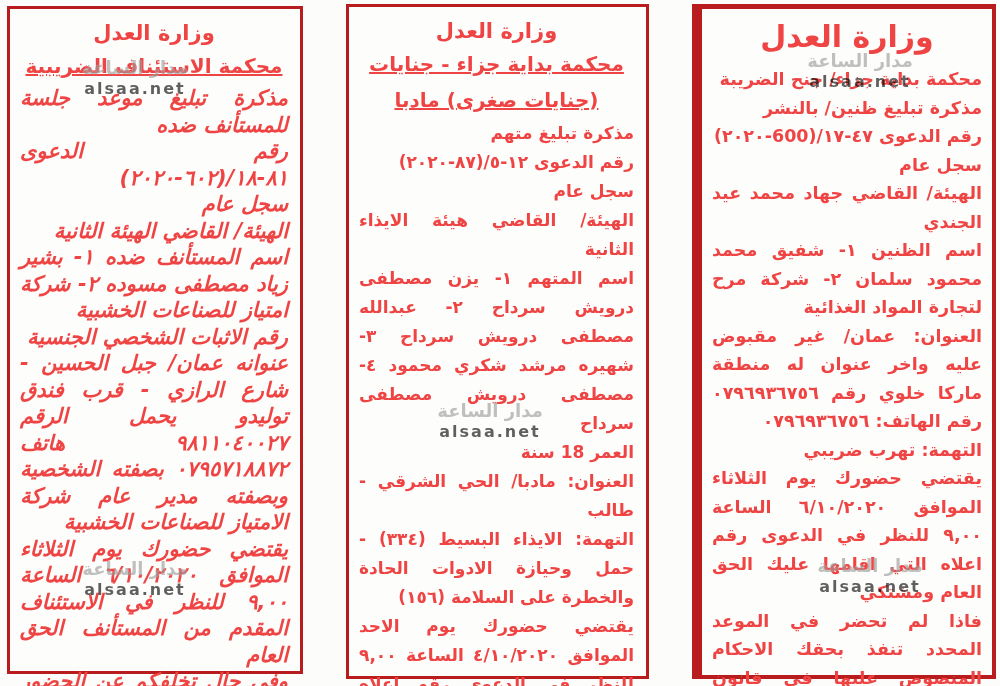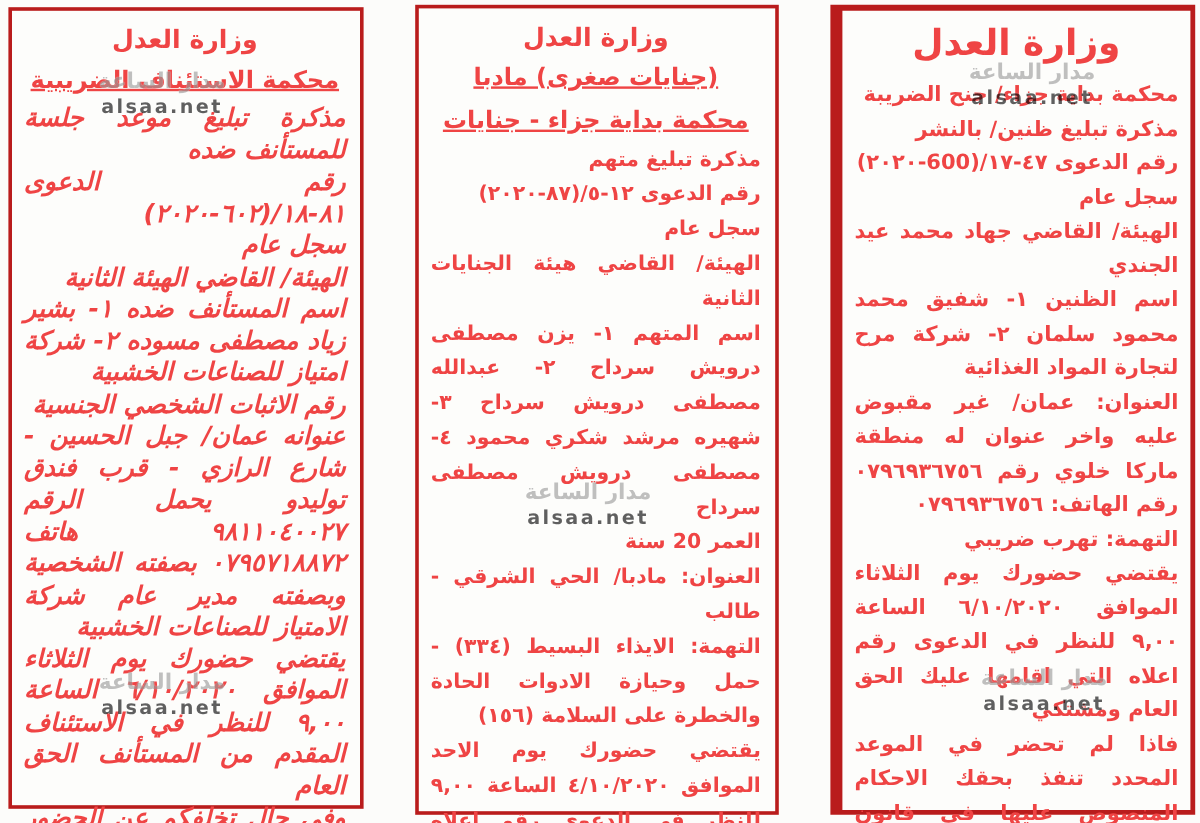--- a/index.html
+++ b/index.html
@@ -99,28 +99,28 @@
     <p class="para">الهيئة/ القاضي جهاد محمد عيد الجندي</p>
     <p class="para">اسم الظنين ١- شفيق محمد محمود سلمان ٢- شركة مرح لتجارة المواد الغذائية</p>
     <p class="para">العنوان: عمان/ غير مقبوض عليه واخر عنوان له منطقة ماركا خلوي رقم ٠٧٩٦٩٣٦٧٥٦ رقم الهاتف: ٠٧٩٦٩٣٦٧٥٦</p>
     <p class="para">التهمة: تهرب ضريبي</p>
     <p class="para">يقتضي حضورك يوم الثلاثاء الموافق ٦/١٠/٢٠٢٠ الساعة ٩,٠٠ للنظر في الدعوى رقم اعلاه التي اقامها عليك الحق العام ومشتكي</p>
     <p class="para">فاذا لم تحضر في الموعد المحدد تنفذ بحقك الاحكام المنصوص عليها في قانون اصول المحاكمات الجزائية</p>
   </section>
 
   <section class="box" id="col-middle">
     <h1 class="ministry-small">وزارة العدل</h1>
+    <h2 class="court-line">محكمة بداية جزاء - جنايات</h2>
     <h2 class="court-line">(جنايات صغرى) مادبا</h2>
-    <h2 class="court-line">محكمة بداية جزاء - جنايات</h2>
     <p class="para">مذكرة تبليغ متهم</p>
     <p class="para">رقم الدعوى ١٢-٥/(٨٧-٢٠٢٠)</p>
     <p class="para">سجل عام</p>
-    <p class="para">الهيئة/ القاضي هيئة الجنايات الثانية</p>
+    <p class="para">الهيئة/ القاضي هيئة الايذاء الثانية</p>
     <p class="para">اسم المتهم ١- يزن مصطفى درويش سرداح ٢- عبدالله مصطفى درويش سرداح ٣- شهيره مرشد شكري محمود ٤- مصطفى درويش مصطفى سرداح</p>
-    <p class="para">العمر 20 سنة</p>
+    <p class="para">العمر 18 سنة</p>
     <p class="para">العنوان: مادبا/ الحي الشرقي - طالب</p>
     <p class="para">التهمة: الايذاء البسيط (٣٣٤) - حمل وحيازة الادوات الحادة والخطرة على السلامة (١٥٦)</p>
     <p class="para">يقتضي حضورك يوم الاحد الموافق ٤/١٠/٢٠٢٠ الساعة ٩,٠٠ للنظر في الدعوى رقم اعلاه التي اقامها عليك الحق العام ومشتكي</p>
   </section>
 
   <section class="box" id="col-left">
     <h1 class="ministry-small">وزارة العدل</h1>
     <h2 class="court-line">محكمة الاستئناف الضريبية</h2>
     <p class="para">مذكرة تبليغ موعد جلسة للمستأنف ضده</p>
     <p class="para">رقم الدعوى ٨١-١٨/(٦٠٢-٢٠٢٠)</p>

